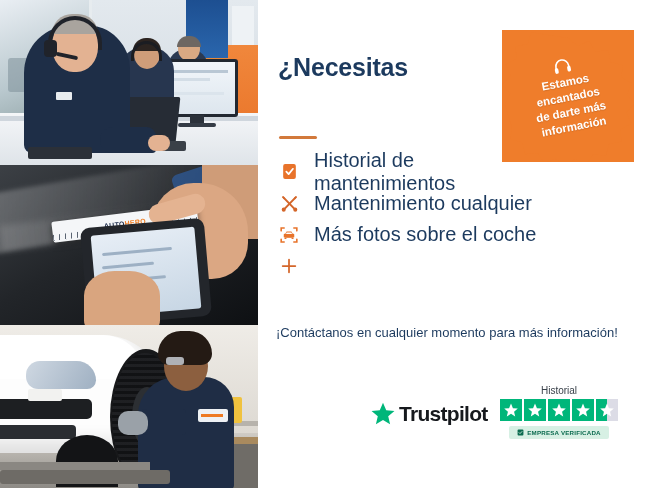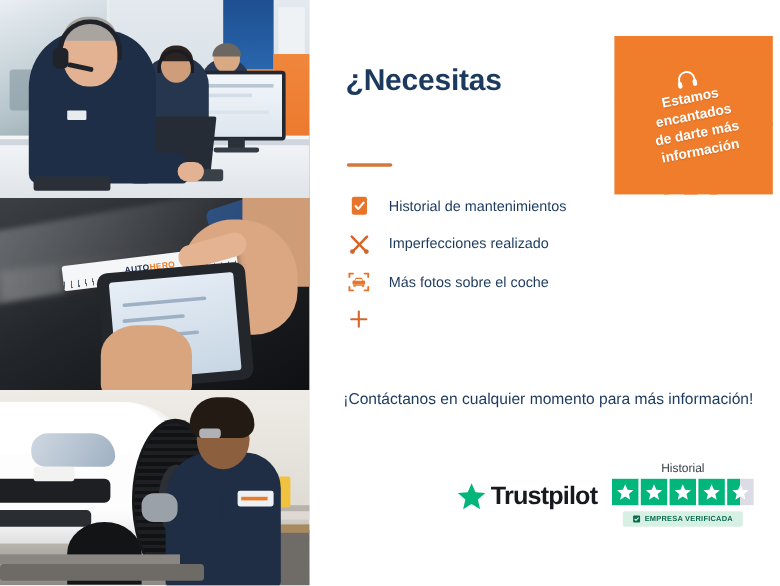--- a/index.html
+++ b/index.html
@@ -124,41 +124,41 @@
   .p3-logo{position:absolute;right:30px;top:84px;width:30px;height:13px;background:#eef1f4;border-radius:2px;}
   .p3-logo:after{content:"";position:absolute;left:3px;top:5px;width:22px;height:3px;background:#ee7a23;}
   .p3-arm{position:absolute;right:72px;top:84px;width:52px;height:26px;background:#1f2d45;border-radius:14px 4px 4px 14px;}
   .p3-glove{position:absolute;right:110px;top:86px;width:30px;height:24px;background:#9aa1a8;border-radius:10px;}
   .p3-lift{position:absolute;left:0;bottom:4px;width:170px;height:14px;background:#6e6b66;border-radius:3px;}
   .p3-lift2{position:absolute;left:0;bottom:18px;width:150px;height:8px;background:#8a8782;}
   .p3-bench{position:absolute;right:0;bottom:0;width:120px;height:46px;background:#6f6c67;}
   .p3-benchtop{position:absolute;right:0;bottom:44px;width:124px;height:7px;background:#a98a5e;}
 
   
-  .content { position:relative; flex:1; height:488px; background:#fff; padding:0;margin-left:10px; }
+  .content { position:relative; flex:1; height:488px; background:#fff; padding:0; }
 
   .headline { position:absolute; left:20px; top:52px; width:250px;
       font-size:25px; line-height:1.22; font-weight:bold; color:#1c3a5e; letter-spacing:-.2px; }
   .rule { position:absolute; left:21px; top:136px; width:38px; height:3px; background:#d2793b; border-radius:2px; }
 
   
   .badge { position:absolute; left:244px; top:30px; width:132px; height:132px; }
   .badge-star { position:absolute; inset:0; background:#ef7d2b; }
   .badge-label { position:absolute; inset:0; display:flex; flex-direction:column;
       align-items:center; justify-content:center; transform:rotate(-11deg); }
   .badge-icon { width:20px; height:16px; margin-bottom:2px; }
   .badge-text { color:#fff; font-weight:bold; font-size:11.5px; line-height:1.3;
       text-align:center; text-shadow:0 1px 1px rgba(0,0,0,.12); width:104px; }
 
   
   .features { position:absolute; left:18px; top:156px; width:270px; }
   .feature { display:flex; align-items:center; height:31.5px; }
   .feature-icon { width:26px; height:26px; flex:0 0 26px; display:flex;
       align-items:center; justify-content:center; margin-right:12px; }
-  .feature-label { font-size:12px; color:#1c3a5e; }
+  .feature-label { font-size:20px; color:#1c3a5e; }
 
   
   .contact { position:absolute; left:18px; top:322px; width:346px;
       font-size:13px; line-height:1.62; color:#1c3a5e; }
 
   
   .tp { position:absolute; left:112px; top:385px; width:252px; height:62px; }
   .tp-logo { position:absolute; left:0; top:16px; display:flex; align-items:center; }
   .tp-logo-name { font-size:21px; font-weight:bold; color:#16191d; letter-spacing:-.7px; margin-left:3px;}
   .tp-right { position:absolute; right:0; top:0; width:126px; }
@@ -314,21 +314,21 @@
             <g stroke="#d4662a" stroke-width="2.3" stroke-linecap="round">
               <line x1="5" y1="5" x2="18.5" y2="19"></line>
               <line x1="19" y1="5" x2="5.5" y2="19"></line>
             </g>
             <path d="M4.6 3.4 l2.6 2.6 -1.3 1.3 -2.6-2.6z" fill="#d4662a"></path>
             <path d="M19.4 3.4 l-2.6 2.6 1.3 1.3 2.6-2.6z" fill="#d4662a"></path>
             <circle cx="18.6" cy="19" r="2.3" fill="#d4662a"></circle>
             <circle cx="5.4" cy="19" r="2.3" fill="#d4662a"></circle>
           </svg>
         </span>
-        <span class="feature-label">Imperfecciones realizado</span>
+        <span class="feature-label">Mantenimiento cualquier</span>
       </div>
 
 
       <div class="feature">
         <span class="feature-icon">
           <svg viewBox="0 0 24 24" width="20" height="20">
             <g fill="none" stroke="#e8732a" stroke-width="1.9" stroke-linecap="round">
               <path d="M2.6 7 V3.6 H6.2"></path>
               <path d="M17.8 3.6 H21.4 V7"></path>
               <path d="M21.4 17 V20.4 H17.8"></path>

